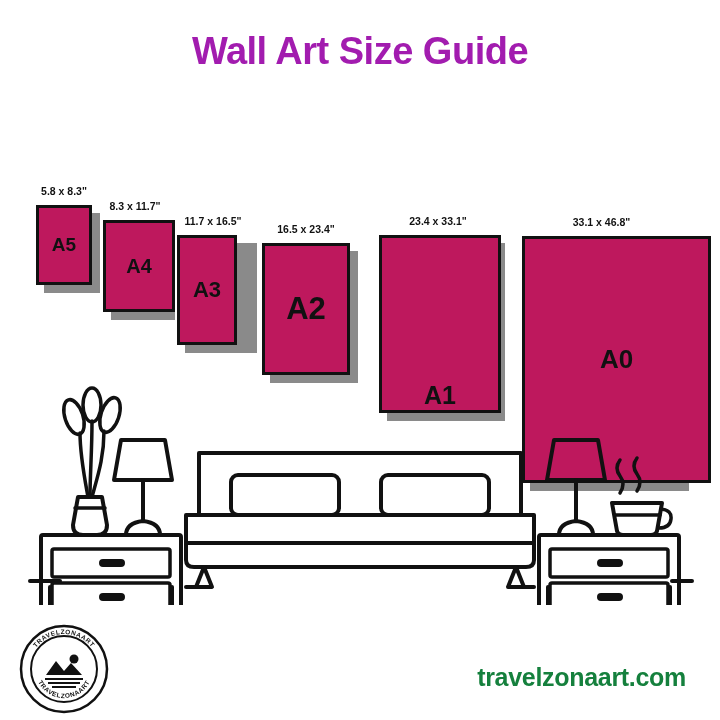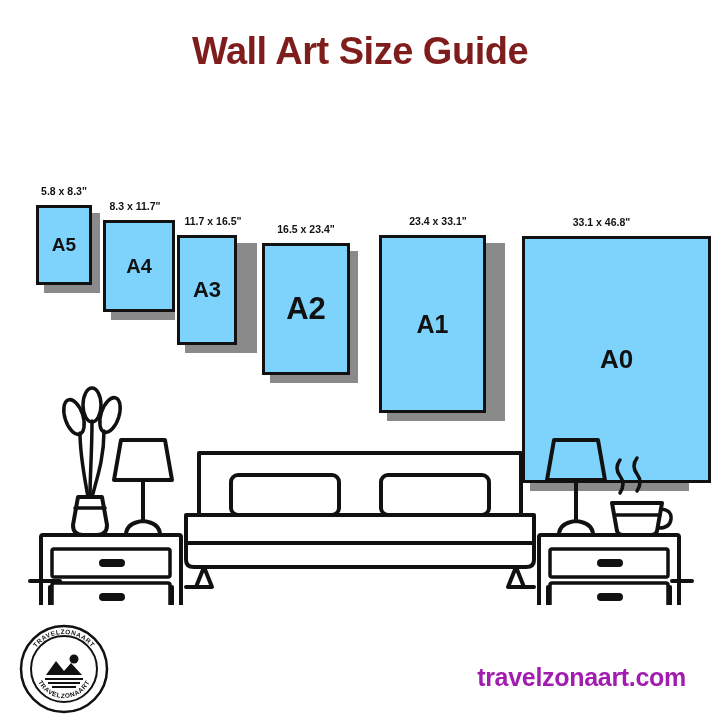--- a/index.html
+++ b/index.html
@@ -26,21 +26,21 @@
   
   .title {
     position: absolute;
     left: 0;
     top: 30px;
     width: 720px;
     text-align: center;
     font-size: 38px;
     font-weight: bold;
     letter-spacing: -0.5px;
-    color: #7f1d1d;
+    color: #a21caf;
   }
 
   
   #chart {
     position: absolute;
     left: 0;
     top: 105px;
     width: 720px;
     height: 295px;
   }
@@ -66,21 +66,21 @@
     left: 8px;
     top: 8px;
     width: 100%;
     height: 100%;
   }
 
   .frame-box {
     position: absolute;
     left: 0;
     top: 0;
-    background: #7dd3fc;
+    background: #be185d;
     border: 3px solid #111111;
     box-sizing: border-box;
     display: flex;
     align-items: center;
     justify-content: center;
   }
 
   .frame-name {
     font-weight: bold;
     color: #111111;
@@ -103,21 +103,21 @@
     width: 720px;
     height: 115px;
   }
 
   .site-url {
     position: absolute;
     right: 34px;
     top: 58px;
     font-size: 25px;
     font-weight: bold;
-    color: #a21caf;
+    color: #15803d;
     letter-spacing: -0.3px;
   }
 
   #logo {
     position: absolute;
     left: 18px;
     top: 18px;
     width: 92px;
     height: 92px;
   }
@@ -166,21 +166,21 @@
       <div class="frame-label" style="top:-20px;">16.5 x 23.4"</div>
       <div class="frame-shadow"></div>
       <div class="frame-box" style="width:88px; height:132px;">
         <span class="frame-name" style="font-size:31px;">A2</span>
       </div>
     </div>
 
     <div class="frame-wrap" style="left:379px; width:118px; height:178px; bottom:-13px;">
       <div class="frame-label" style="top:-20px;">23.4 x 33.1"</div>
       <div class="frame-shadow"></div>
-      <div class="frame-box" style="width:107px; height:178px;">
+      <div class="frame-box" style="width:122px; height:178px;align-items:flex-end;">
         <span class="frame-name" style="font-size:25px;">A1</span>
       </div>
     </div>
 
     <div class="frame-wrap" style="left:522px; width:159px; height:247px; bottom:-83px;">
       <div class="frame-label" style="top:-20px;">33.1 x 46.8"</div>
       <div class="frame-shadow"></div>
       <div class="frame-box" style="width:189px; height:247px;">
         <span class="frame-name" style="font-size:26px;">A0</span>
       </div>

